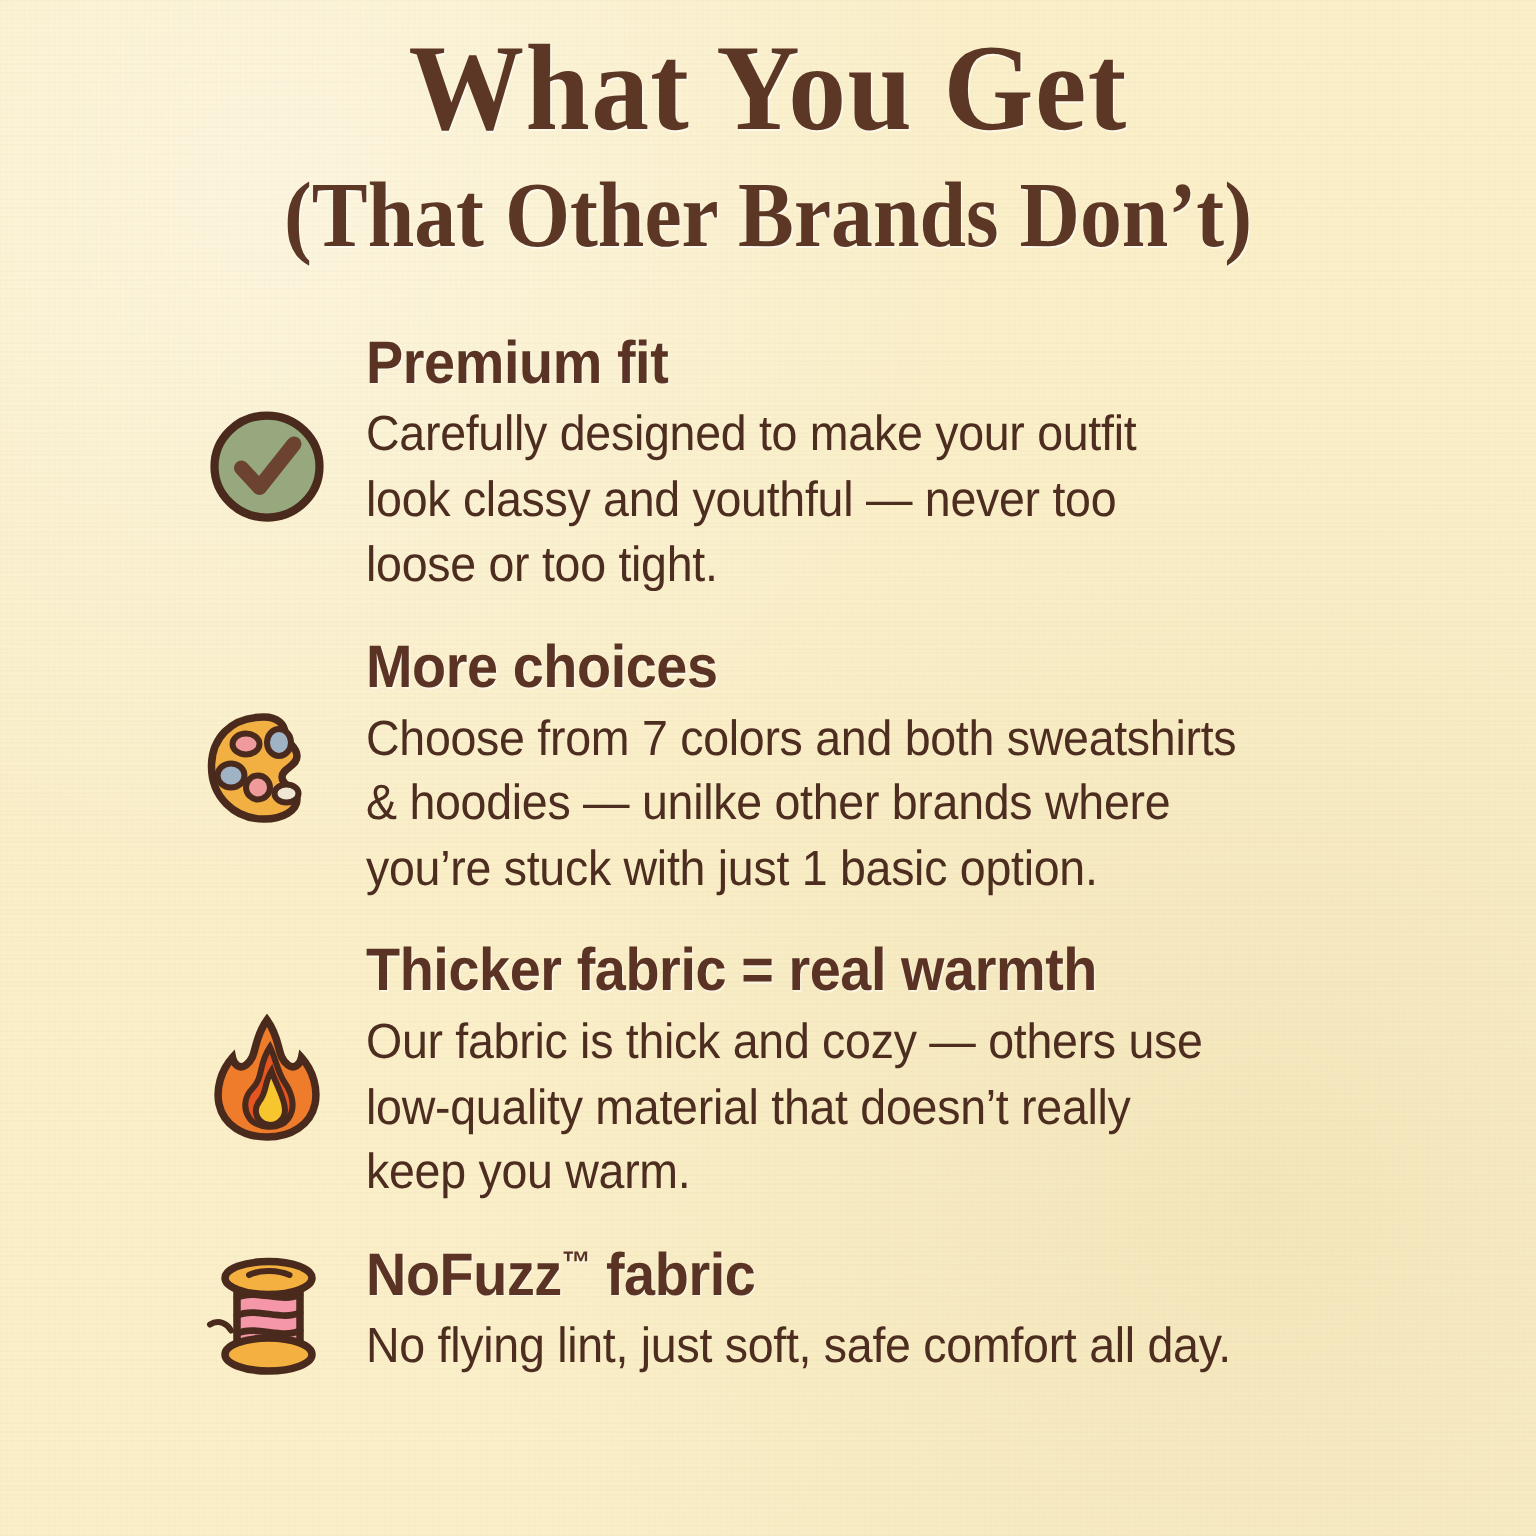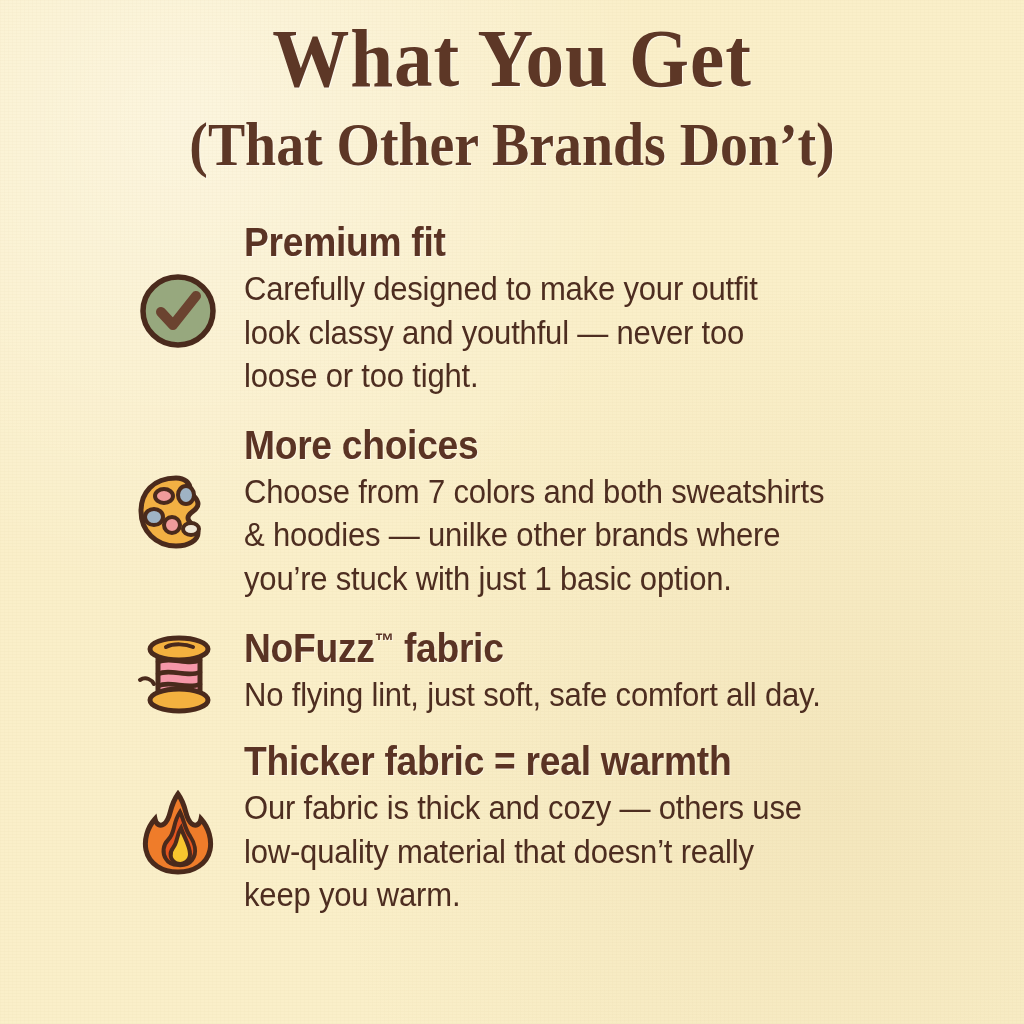--- a/index.html
+++ b/index.html
@@ -173,41 +173,20 @@
           <ellipse cx="36" cy="52" rx="8" ry="8" fill="#f09b9b" stroke="#4a2a1c" stroke-width="4"></ellipse>
           <ellipse cx="55" cy="56" rx="8" ry="6" fill="#efe6d6" stroke="#4a2a1c" stroke-width="4"></ellipse>
         </svg>
       </div>
       <div class="feature-body">
         <div class="feature-title">More choices</div>
         <div class="feature-text">
           <span class="line">Choose from 7 colors and both sweatshirts</span>
           <span class="line">&amp; hoodies — unilke other brands where</span>
           <span class="line">you’re stuck with just 1 basic option.</span>
-        </div>
-      </div>
-    </div>
-
-    <div class="feature compact">
-      <div class="icon-wrap">
-        <svg width="84" height="84" viewBox="0 0 84 84">
-          <path d="M4 48 C10 44 16 48 18 52" fill="none" stroke="#4a2a1c" stroke-width="4" stroke-linecap="round"></path>
-          <rect x="22" y="18" width="42" height="48" fill="#f597a8" stroke="#4a2a1c" stroke-width="5"></rect>
-          <path d="M22 30 C34 24 52 34 64 28" fill="none" stroke="#4a2a1c" stroke-width="4.5" stroke-linecap="round"></path>
-          <path d="M22 42 C34 36 52 46 64 40" fill="none" stroke="#4a2a1c" stroke-width="4.5" stroke-linecap="round"></path>
-          <path d="M22 54 C34 48 52 58 64 52" fill="none" stroke="#4a2a1c" stroke-width="4.5" stroke-linecap="round"></path>
-          <ellipse cx="43" cy="17" rx="29" ry="11" fill="#f4b13f" stroke="#4a2a1c" stroke-width="5"></ellipse>
-          <path d="M30 15 C38 11 50 12 57 15" fill="none" stroke="#4a2a1c" stroke-width="4" stroke-linecap="round"></path>
-          <ellipse cx="43" cy="68" rx="29" ry="11" fill="#f4b13f" stroke="#4a2a1c" stroke-width="5"></ellipse>
-        </svg>
-      </div>
-      <div class="feature-body">
-        <div class="feature-title"><span>NoFuzz</span><span class="tm">™</span><span> fabric</span></div>
-        <div class="feature-text">
-          <span class="line">No flying lint, just soft, safe comfort all day.</span>
         </div>
       </div>
     </div>
 
     <div class="feature">
       <div class="icon-wrap">
         <svg width="80" height="86" viewBox="0 0 80 86">
           <path d="M40 4
                    C30 18 34 28 26 34
                    C22 37 18 34 17 29
@@ -233,14 +212,35 @@
       <div class="feature-body">
         <div class="feature-title">Thicker fabric = real warmth</div>
         <div class="feature-text">
           <span class="line">Our fabric is thick and cozy — others use</span>
           <span class="line">low-quality material that doesn’t really</span>
           <span class="line">keep you warm.</span>
         </div>
       </div>
     </div>
 
+    <div class="feature compact">
+      <div class="icon-wrap">
+        <svg width="84" height="84" viewBox="0 0 84 84">
+          <path d="M4 48 C10 44 16 48 18 52" fill="none" stroke="#4a2a1c" stroke-width="4" stroke-linecap="round"></path>
+          <rect x="22" y="18" width="42" height="48" fill="#f597a8" stroke="#4a2a1c" stroke-width="5"></rect>
+          <path d="M22 30 C34 24 52 34 64 28" fill="none" stroke="#4a2a1c" stroke-width="4.5" stroke-linecap="round"></path>
+          <path d="M22 42 C34 36 52 46 64 40" fill="none" stroke="#4a2a1c" stroke-width="4.5" stroke-linecap="round"></path>
+          <path d="M22 54 C34 48 52 58 64 52" fill="none" stroke="#4a2a1c" stroke-width="4.5" stroke-linecap="round"></path>
+          <ellipse cx="43" cy="17" rx="29" ry="11" fill="#f4b13f" stroke="#4a2a1c" stroke-width="5"></ellipse>
+          <path d="M30 15 C38 11 50 12 57 15" fill="none" stroke="#4a2a1c" stroke-width="4" stroke-linecap="round"></path>
+          <ellipse cx="43" cy="68" rx="29" ry="11" fill="#f4b13f" stroke="#4a2a1c" stroke-width="5"></ellipse>
+        </svg>
+      </div>
+      <div class="feature-body">
+        <div class="feature-title"><span>NoFuzz</span><span class="tm">™</span><span> fabric</span></div>
+        <div class="feature-text">
+          <span class="line">No flying lint, just soft, safe comfort all day.</span>
+        </div>
+      </div>
+    </div>
+
   </div>
 </div>
 
 </body></html>

